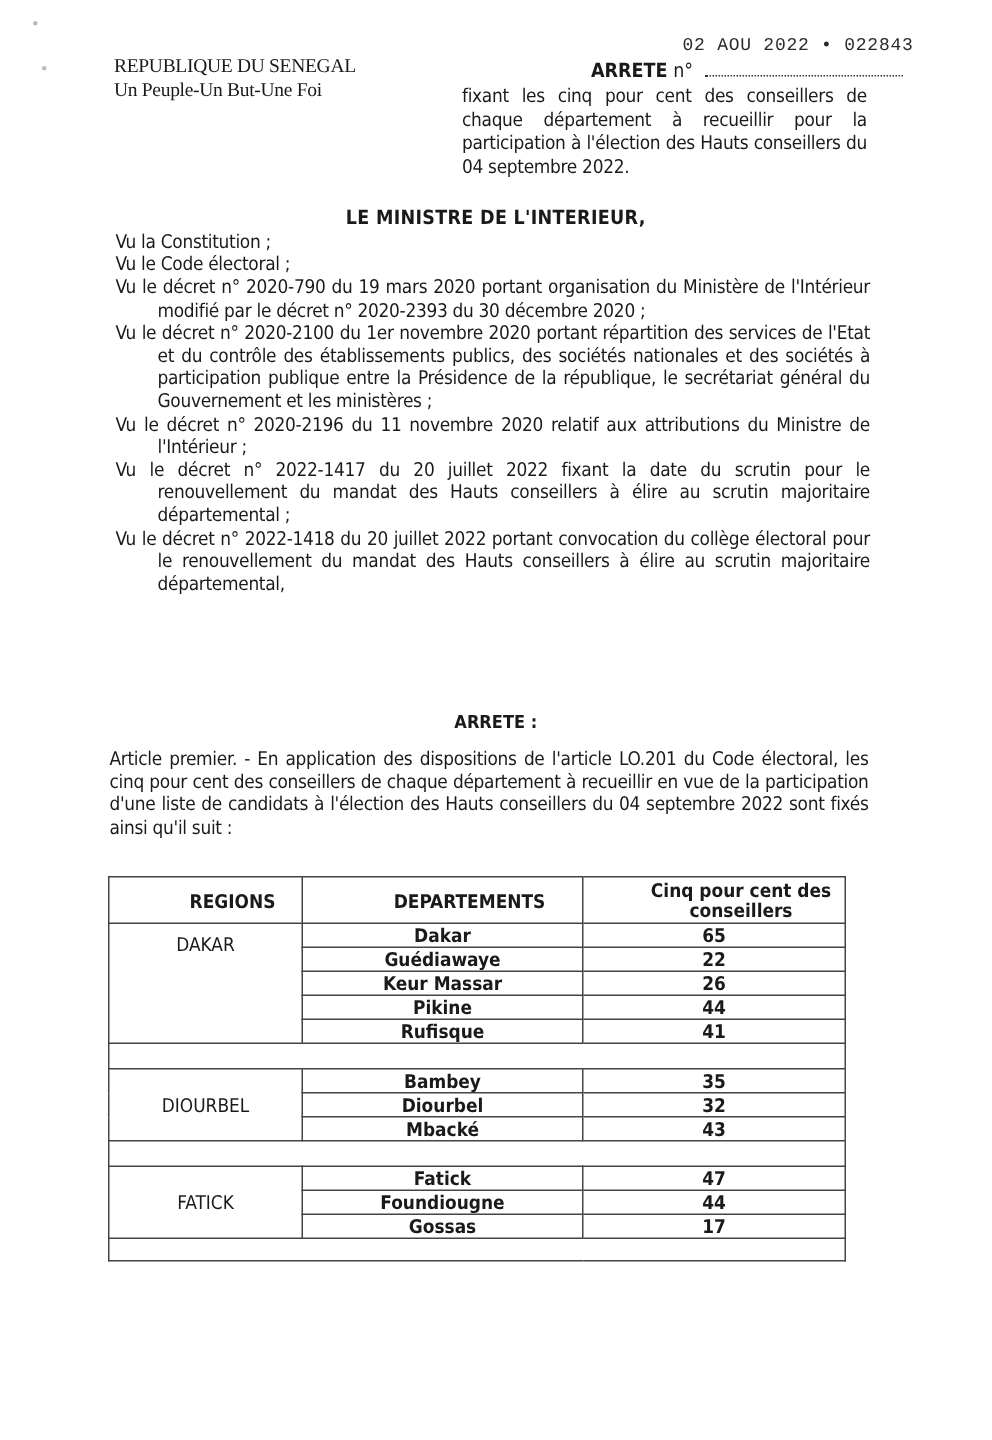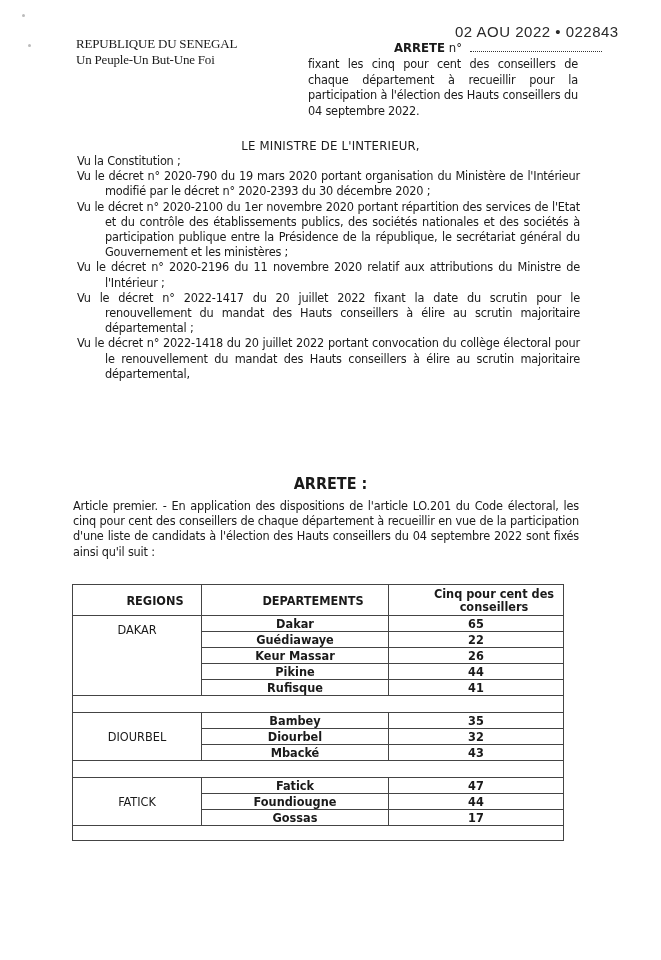--- a/index.html
+++ b/index.html
@@ -3,29 +3,29 @@
   <meta charset="utf-8">
   <style>
     html, body { margin: 0; padding: 0; }
     body {
       width: 661px; height: 960px; background: #ffffff; position: relative;
       overflow: hidden; color: #1a1a1a;
       font-family: "DejaVu Sans Condensed", "Liberation Sans Narrow", "Liberation Sans", sans-serif;
     }
     .abs { position: absolute; }
     .hdr-left { left: 76px; top: 36px; font-size: 13px; line-height: 16px; letter-spacing: -0.2px; font-family: Liberation Serif, serif; }
-    .stamp { left: 455px; top: 23px; font-family: Liberation Sans, sans-serif; font-size: 15px; color: #2a2a2a; letter-spacing: 0.5px; }
+    .stamp { left: 455px; top: 23px; font-family: Liberation Mono, monospace; font-size: 12px; color: #2a2a2a; letter-spacing: 0.5px; }
     .arrete-no { left: 350px; top: 40px; font-size: 13px; margin-left: 44px; }
     .arrete-no b { font-weight: bold; }
     .dots { display: inline-block; width: 132px; border-bottom: 1px dotted #333; height: 10px; margin-left: 4px; }
     .subject { left: 308px; top: 56px; width: 270px; font-size: 12.6px; line-height: 15.5px; text-align: justify; text-align-last: left; letter-spacing: -0.2px; }
-    .minister { left: 0; width: 661px; top: 138px; text-align: center; font-weight: normal; font-size: 13px; letter-spacing: 0.2px; }
+    .minister { left: 0; width: 661px; top: 138px; text-align: center; font-weight: bold; font-size: 13px; letter-spacing: 0.2px; }
     .visas { left: 77px; top: 153px; width: 503px; font-size: 12.6px; line-height: 15.2px; letter-spacing: -0.2px; }
     .visa { padding-left: 28px; text-indent: -28px; text-align: justify; text-align-last: left; }
-    .arrete-title { left: 0; width: 661px; top: 474px; text-align: center; font-weight: bold; font-size: 16px; }
+    .arrete-title { left: 0; width: 661px; top: 474px; text-align: center; font-weight: bold; font-size: 12px; }
     .article { left: 73px; top: 498px; width: 506px; font-size: 12.6px; line-height: 15.2px; text-align: justify; text-align-last: left; letter-spacing: -0.2px; }
     .article b { font-weight: normal; }
     table.t { position: absolute; left: 72px; top: 584px; width: 492px; border-collapse: collapse; font-size: 12.6px; }
     table.t td, table.t th { border: 1px solid #444; padding: 0; text-align: center; }
     table.t th { font-weight: bold; height: 30px; line-height: 13px; padding-left: 36px; }
     table.t td.reg { font-weight: normal; width: 128px; }
     table.t td.dep { font-weight: bold; width: 186px; height: 15px; line-height: 15px; }
     table.t td.val { font-weight: bold; height: 15px; line-height: 15px; }
     table.t tr.spacer td { height: 16px; border-left: 1px solid #444; border-right: 1px solid #444; }
     .cs { left: 4px; top: 988px; display: flex; align-items: center; gap: 3px; color: #9a9a9a; font-size: 10px; }
@@ -50,20 +50,21 @@
   <span>n°</span>
   <span class="dots"></span>
 </div>
 
 <div class="abs subject">fixant les cinq pour cent des conseillers de chaque département à recueillir pour la participation à l'élection des Hauts conseillers du 04 septembre 2022.</div>
 
 <div class="abs minister">LE MINISTRE DE L'INTERIEUR,</div>
 
 <div class="abs visas">
   <div class="visa">Vu la Constitution ;</div>
+  <div class="visa">Vu le Code électoral ;</div>
   <div class="visa">Vu le décret n° 2020-790 du 19 mars 2020 portant organisation du Ministère de l'Intérieur modifié par le décret n° 2020-2393 du 30 décembre 2020 ;</div>
   <div class="visa">Vu le décret n° 2020-2100 du 1er novembre 2020 portant répartition des services de l'Etat et du contrôle des établissements publics, des sociétés nationales et des sociétés à participation publique entre la Présidence de la république, le secrétariat général du Gouvernement et les ministères ;</div>
   <div class="visa">Vu le décret n° 2020-2196 du 11 novembre 2020 relatif aux attributions du Ministre de l'Intérieur ;</div>
   <div class="visa">Vu le décret n° 2022-1417 du 20 juillet 2022 fixant la date du scrutin pour le renouvellement du mandat des Hauts conseillers à élire au scrutin majoritaire départemental ;</div>
   <div class="visa">Vu le décret n° 2022-1418 du 20 juillet 2022 portant convocation du collège électoral pour le renouvellement du mandat des Hauts conseillers à élire au scrutin majoritaire départemental,</div>
 </div>
 
 <div class="abs arrete-title">ARRETE :</div>
 
 <div class="abs article">

